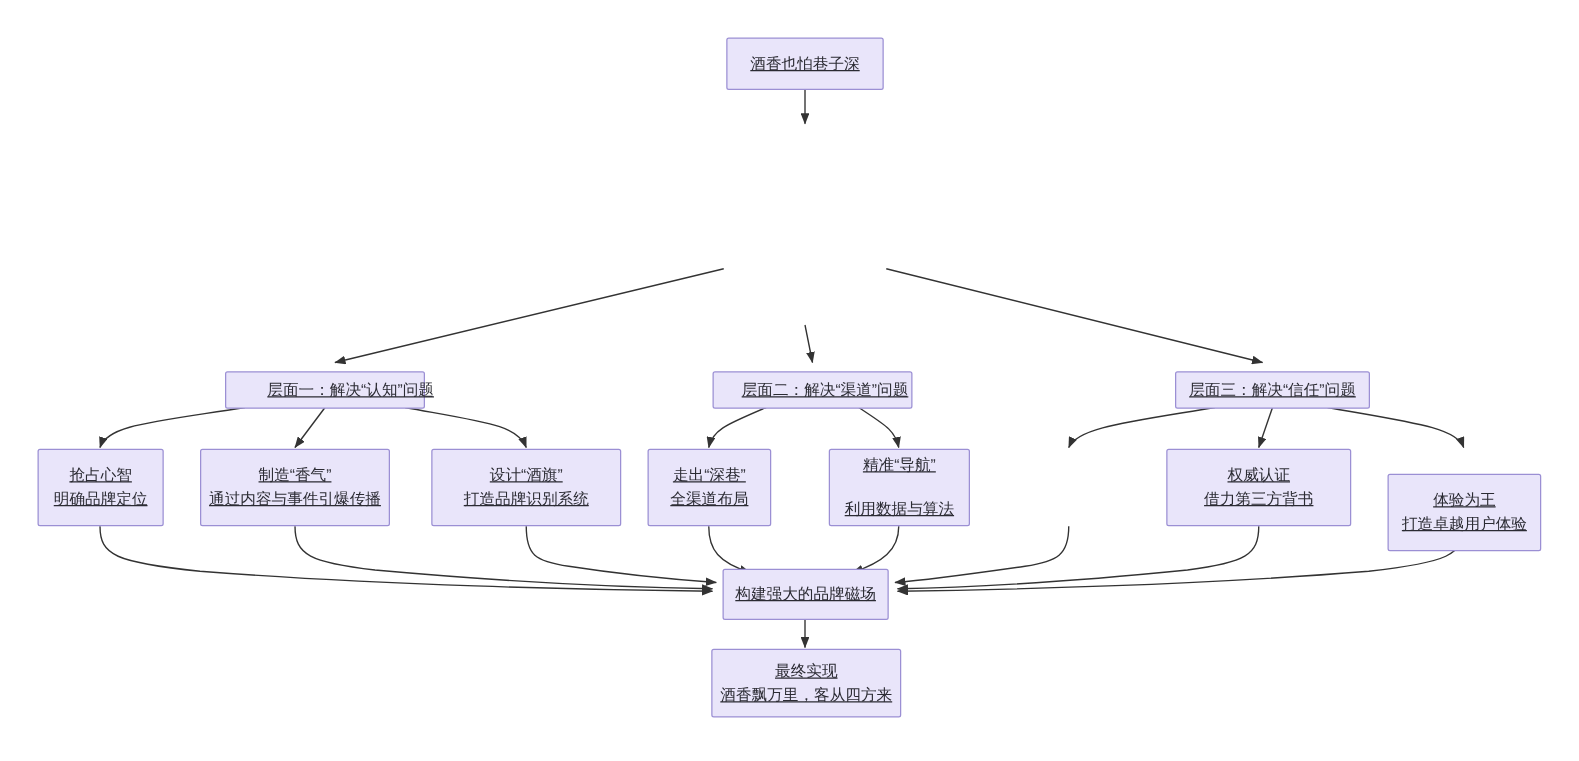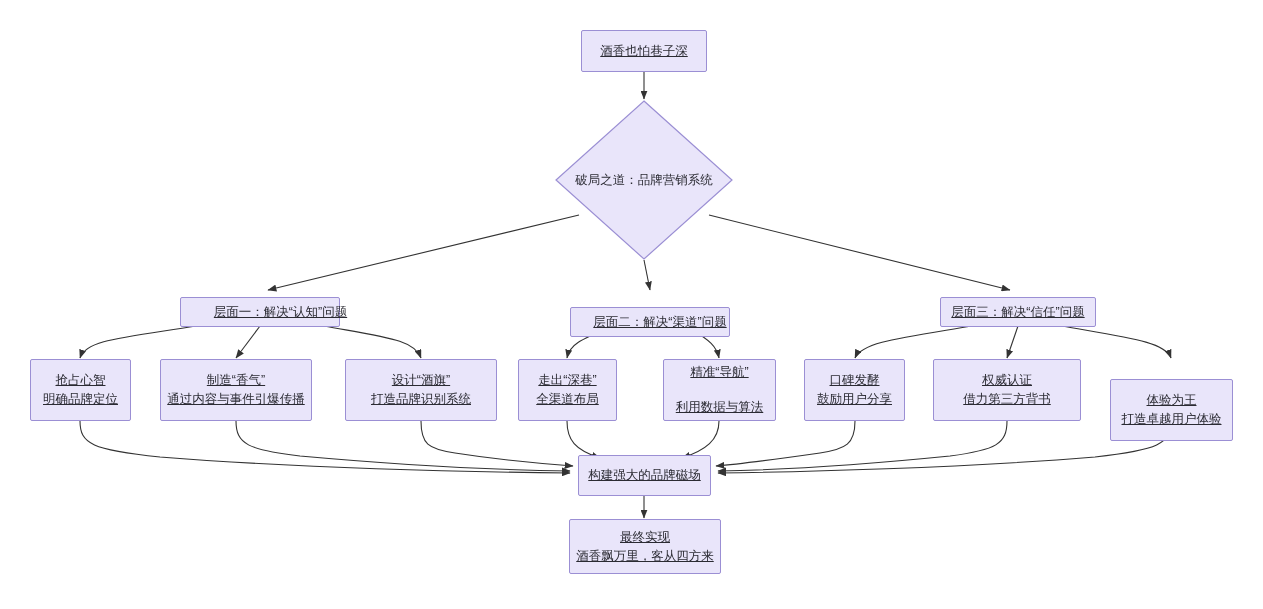--- a/index.html
+++ b/index.html
@@ -113,31 +113,25 @@
       <path d="M1171,421 C1171,444 1158,450 1095,457 C960,468 800,472 718,473" marker-end="url(#arrow)"></path>
 
       <path d="M644,496 L644,518" marker-end="url(#arrow)"></path>
     </g>
   </svg>
 
   <div class="node" style="left:581px; top:30px; width:126px; height:42px;">
     <span class="line">酒香也怕巷子深</span>
   </div>
 
-  <div class="diamond-wrap" style="left:555px; top:100px;">
-    <svg class="diamond-shape" viewBox="0 0 178 160" preserveAspectRatio="none">
-      <polygon points="89,1 177,80 89,159 1,80" fill="#e9e5fa" stroke="#9b8fd4" stroke-width="1.2"></polygon>
-    </svg>
-    <div class="diamond-label">破局之道：品牌营销系统</div>
-  </div>
 
   <div class="node" style="left:180px; top:297px; width:160px; height:30px;padding-left:41px;">
     <span class="line">层面一：解决“认知”问题</span>
   </div>
-  <div class="node" style="left:570px; top:307px; width:160px; height:30px;padding-left:20px;">
+  <div class="node" style="left:570px; top:297px; width:160px; height:30px;padding-left:20px;">
     <span class="line">层面二：解决“渠道”问题</span>
   </div>
   <div class="node" style="left:940px; top:297px; width:156px; height:30px;">
     <span class="line">层面三：解决“信任”问题</span>
   </div>
 
   <div class="node" style="left:30px; top:359px; width:101px; height:62px;">
     <span class="line">抢占心智</span>
     <span class="line">明确品牌定位</span>
   </div>
@@ -150,24 +144,20 @@
     <span class="line">打造品牌识别系统</span>
   </div>
   <div class="node" style="left:518px; top:359px; width:99px; height:62px;">
     <span class="line">走出“深巷”</span>
     <span class="line">全渠道布局</span>
   </div>
   <div class="node" style="left:663px; top:359px; width:113px; height:62px;gap:16px;">
     <span class="line">精准“导航”</span>
     <span class="line">利用数据与算法</span>
   </div>
-  <div class="node" style="left:804px; top:359px; width:101px; height:62px;">
-    <span class="line">口碑发酵</span>
-    <span class="line">鼓励用户分享</span>
-  </div>
   <div class="node" style="left:933px; top:359px; width:148px; height:62px;">
     <span class="line">权威认证</span>
     <span class="line">借力第三方背书</span>
   </div>
   <div class="node" style="left:1110px; top:359px; width:123px; height:62px;margin-top:20px;">
     <span class="line">体验为王</span>
     <span class="line">打造卓越用户体验</span>
   </div>
 
   <div class="node" style="left:578px; top:455px; width:133px; height:41px;">

